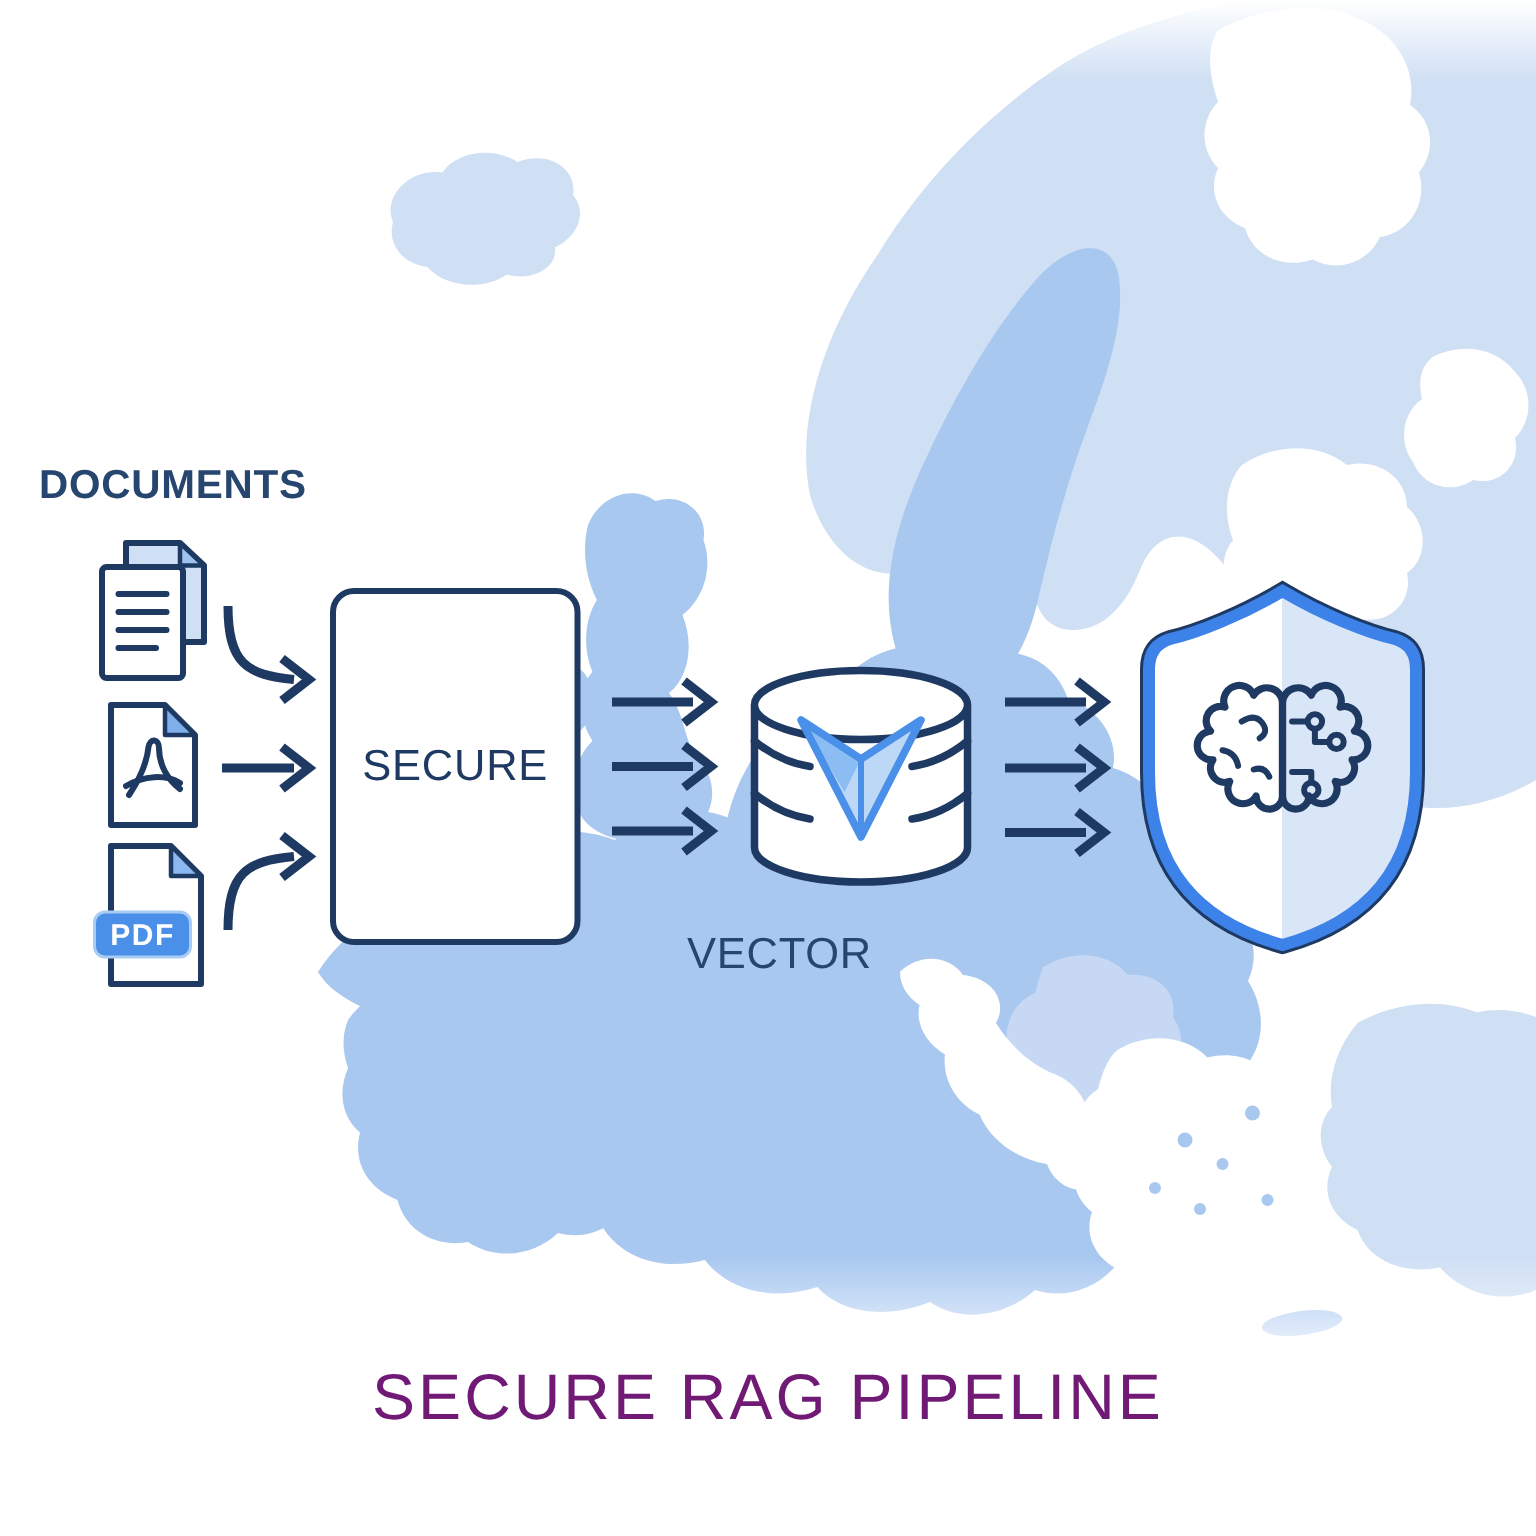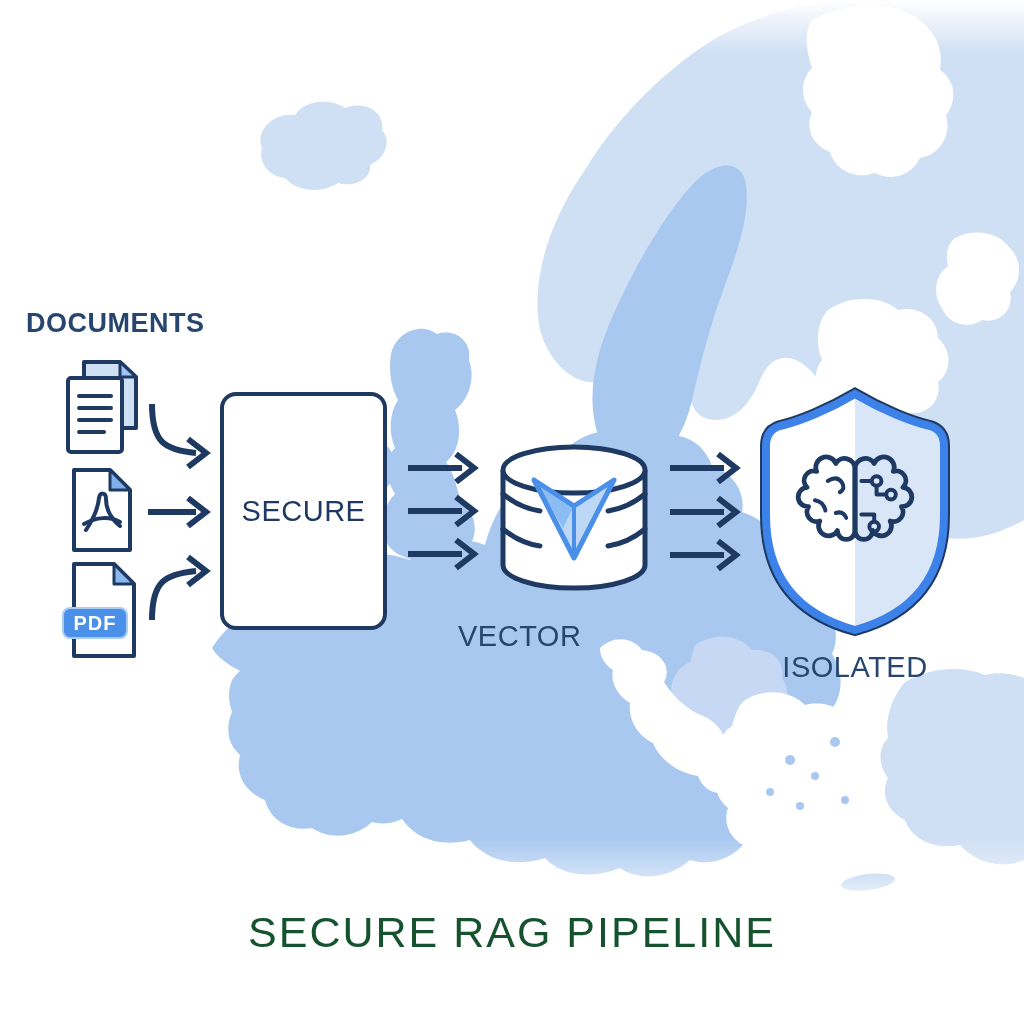--- a/index.html
+++ b/index.html
@@ -26,21 +26,21 @@
     left:458px;top:598px;width:232px;text-align:left;margin-top:21px;
   }
   .ai-label{
     left:745px;top:650px;width:220px;text-align:center;
   }
   .two-line .line{
     font-size:29px;font-weight:500;color:#27466f;letter-spacing:.5px;line-height:35px;
   }
   .main-title{
     left:0;top:908px;width:1024px;text-align:center;
-    font-size:43px;font-weight:500;color:#14532d;letter-spacing:2px;
+    font-size:43px;font-weight:500;color:#701a75;letter-spacing:2px;
   }
   svg{display:block;}
 </style>
 </head>
 <body>
 
 <div class="canvas">
 
   <svg class="layer" viewBox="0 0 1024 1024" aria-hidden="true">
     <defs>
@@ -219,18 +219,17 @@
         <circle cx="887" cy="478" r="6"></circle>
         <path d="M887,485 V495 H898"></path>
         <circle cx="905" cy="495" r="6"></circle>
         <path d="M868,520 H884 V528"></path>
         <circle cx="884" cy="535" r="6"></circle>
       </g>
     </g>
   </svg>
 
   <div class="abs ai-label two-line">
-    <div class="line">ISOLATED</div>
   </div>
 
   <div class="abs main-title">SECURE RAG PIPELINE</div>
 
 </div>
 
 </body></html>

